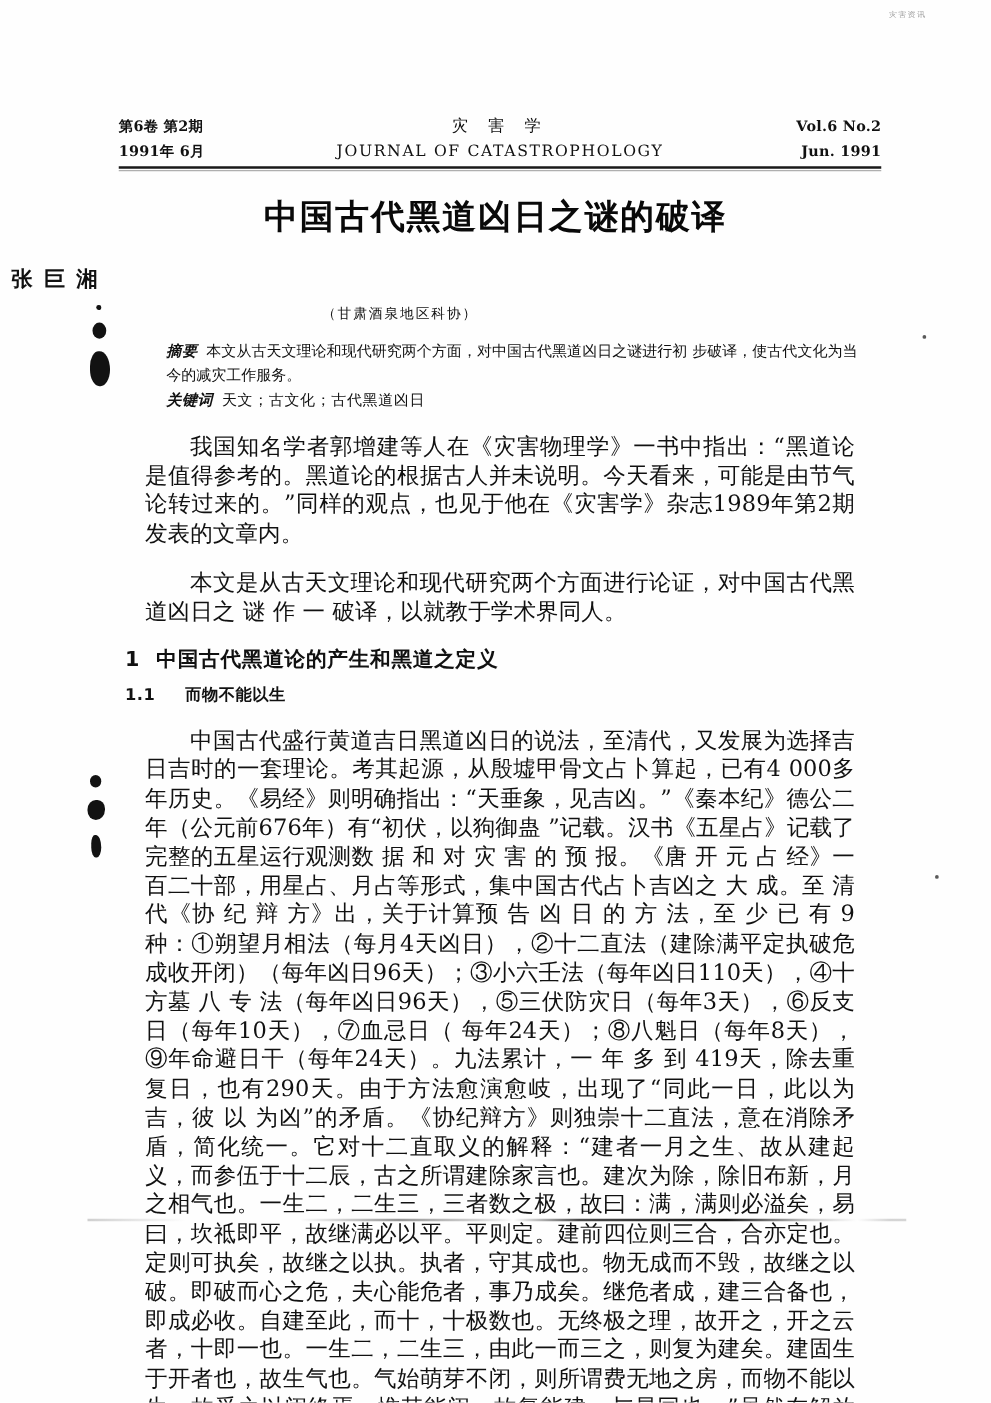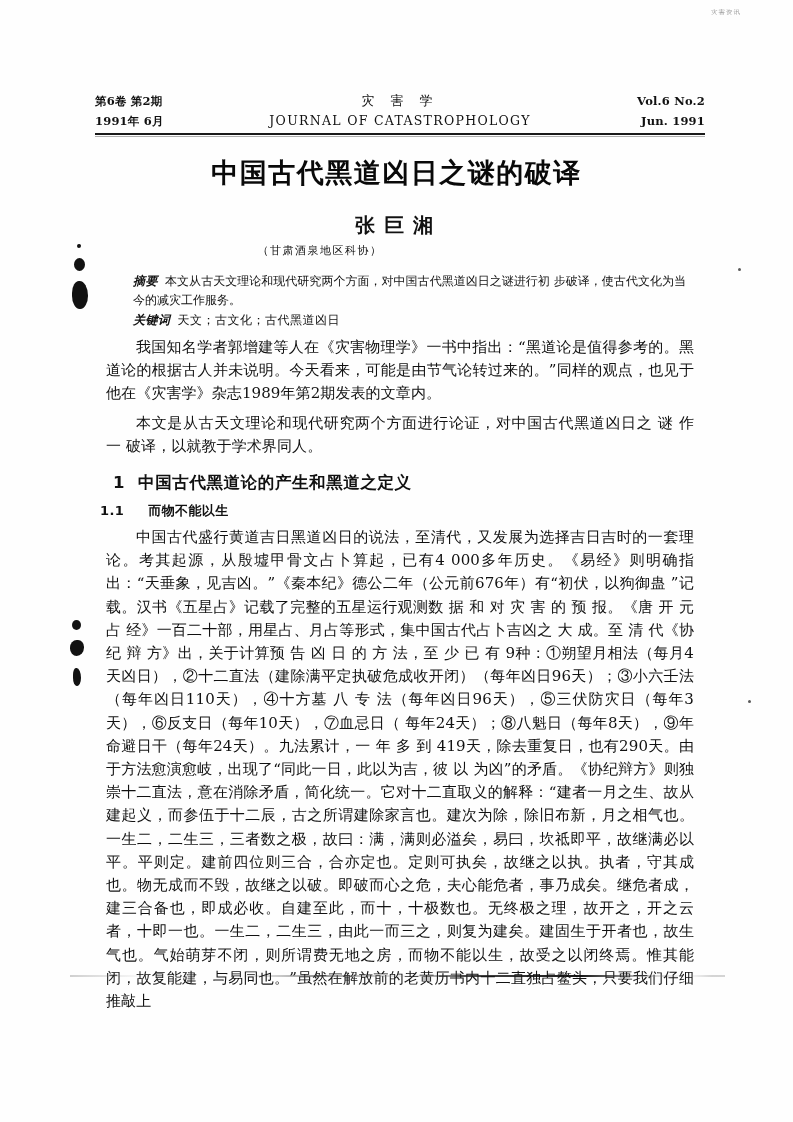--- a/index.html
+++ b/index.html
@@ -139,22 +139,21 @@
     letter-spacing: 1.5px;
     font-family: "DejaVu Sans", "Liberation Sans", sans-serif;
     color: #090909;
   }
 
   .author {
     position: absolute;
     top: 212px;
     left: 0;
     width: 788px;
-    text-align: center;
-    font-size: 20px;
+    font-size: 17px;
     font-weight: bold;
     letter-spacing: 9px;
     text-indent: 9px;
     font-family: "DejaVu Serif", "Liberation Serif", serif;
   }
   .affil {
     position: absolute;
     top: 243px;
     left: 0;
     width: 640px;
@@ -185,32 +184,32 @@
   .kw-items { letter-spacing: 0.5px; }
 
   
   .body-col {
     position: absolute;
     left: 100px;
     top: 330px;
     width: 600px;
   }
   p.para {
-    margin: 6px;
-    font-size: 15px;
+    margin: 16px;
+    font-size: 18px;
     line-height: 23.2px;
     text-align: justify;
     text-justify: inter-ideograph;
     text-indent: 2em;
     font-family: "DejaVu Serif", "Liberation Serif", serif;
     letter-spacing: 0.1px;
   }
 
   h2.sec {
-    margin: 14px 0 8px 13px;
+    margin: 14px 0 8px 0;
     font-size: 16.5px;
     font-weight: bold;
     font-family: "DejaVu Sans", "Liberation Sans", sans-serif;
     letter-spacing: 0.6px;
   }
   h2.sec .num { margin-right: 13px; }
   h3.subsec {
     margin: 6px 0 4px 0;
     font-size: 13px;
     font-weight: bold;

